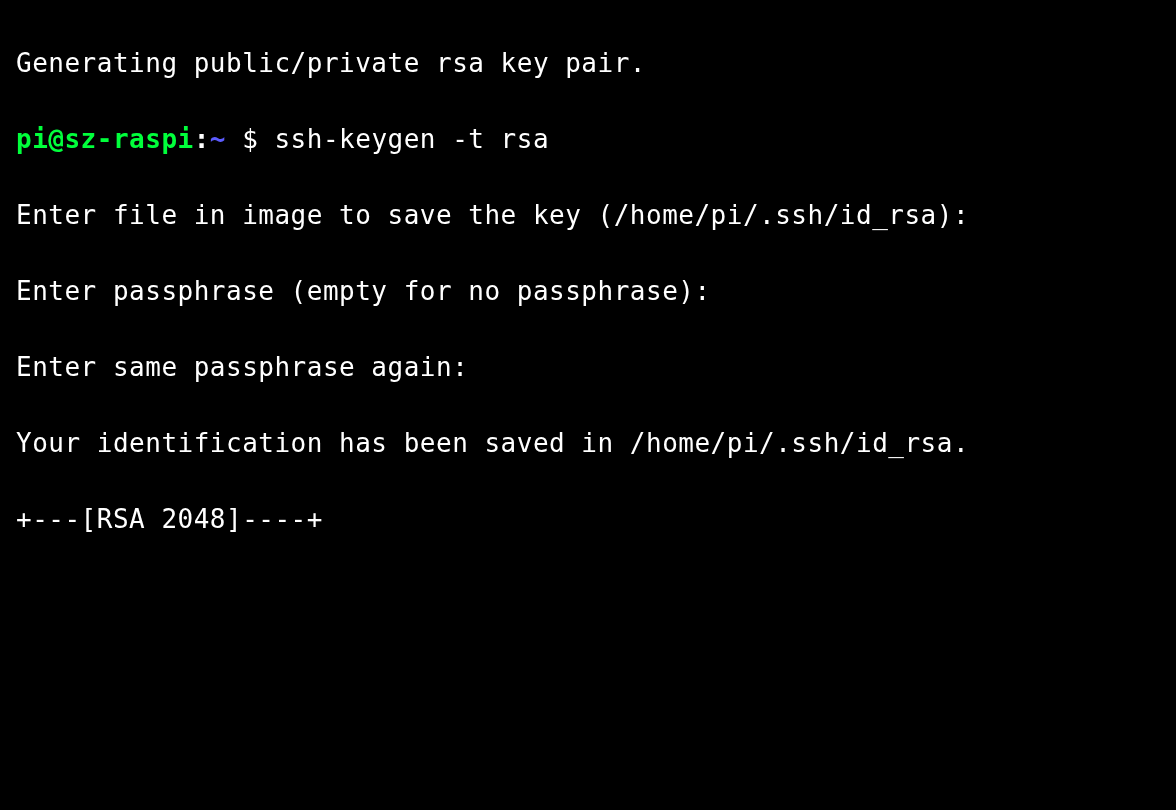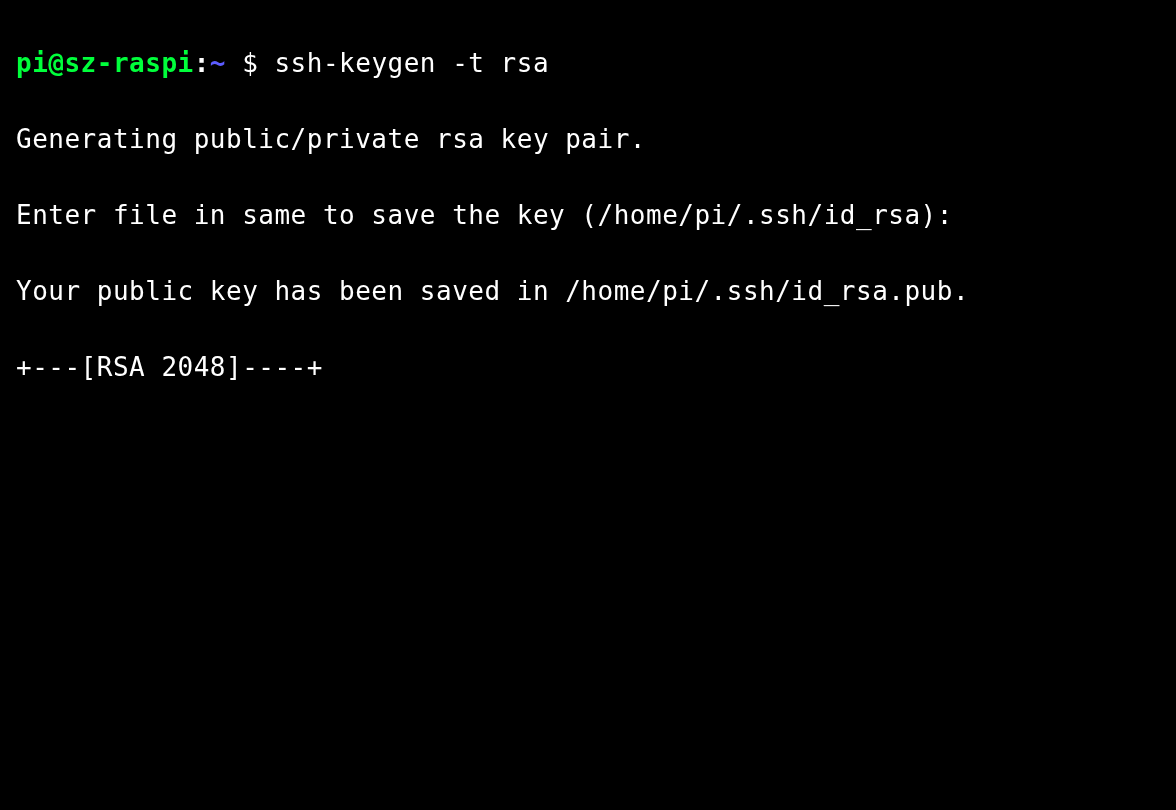--- a/index.html
+++ b/index.html
@@ -24,24 +24,26 @@
   .prompt-path { color: #5c5cff; font-weight: bold; }
   .prompt-dollar { color: #ffffff; }
   .cmd-text { color: #ffffff; }
   .line { display: block; }
   
 </style>
 </head>
 <body>
 
 <div class="terminal">
+<span class="line">Generating public/private rsa key pair.</span>
 <span class="line"><span class="prompt-user">pi@sz-raspi</span><span class="prompt-colon">:</span><span class="prompt-path">~ </span><span class="prompt-dollar">$ </span><span class="cmd-text">ssh-keygen -t rsa</span></span>
-<span class="line">Generating public/private rsa key pair.</span>
-<span class="line">Enter file in same to save the key (/home/pi/.ssh/id_rsa):</span>
-<span class="line">Your public key has been saved in /home/pi/.ssh/id_rsa.pub.</span>
+<span class="line">Enter file in image to save the key (/home/pi/.ssh/id_rsa):</span>
+<span class="line">Enter passphrase (empty for no passphrase):</span>
+<span class="line">Enter same passphrase again:</span>
+<span class="line">Your identification has been saved in /home/pi/.ssh/id_rsa.</span>
 <span class="line">+---[RSA 2048]----+</span>
 
 
 
 
 
 
 
 
 

